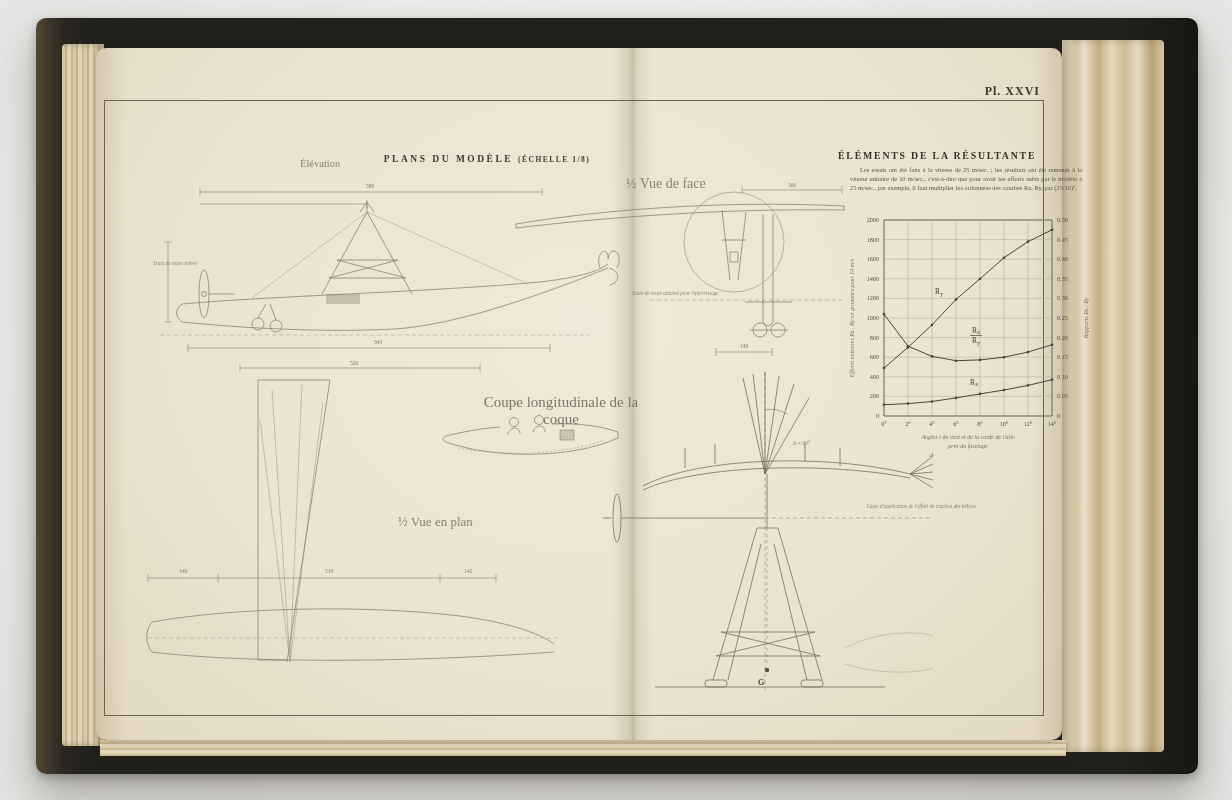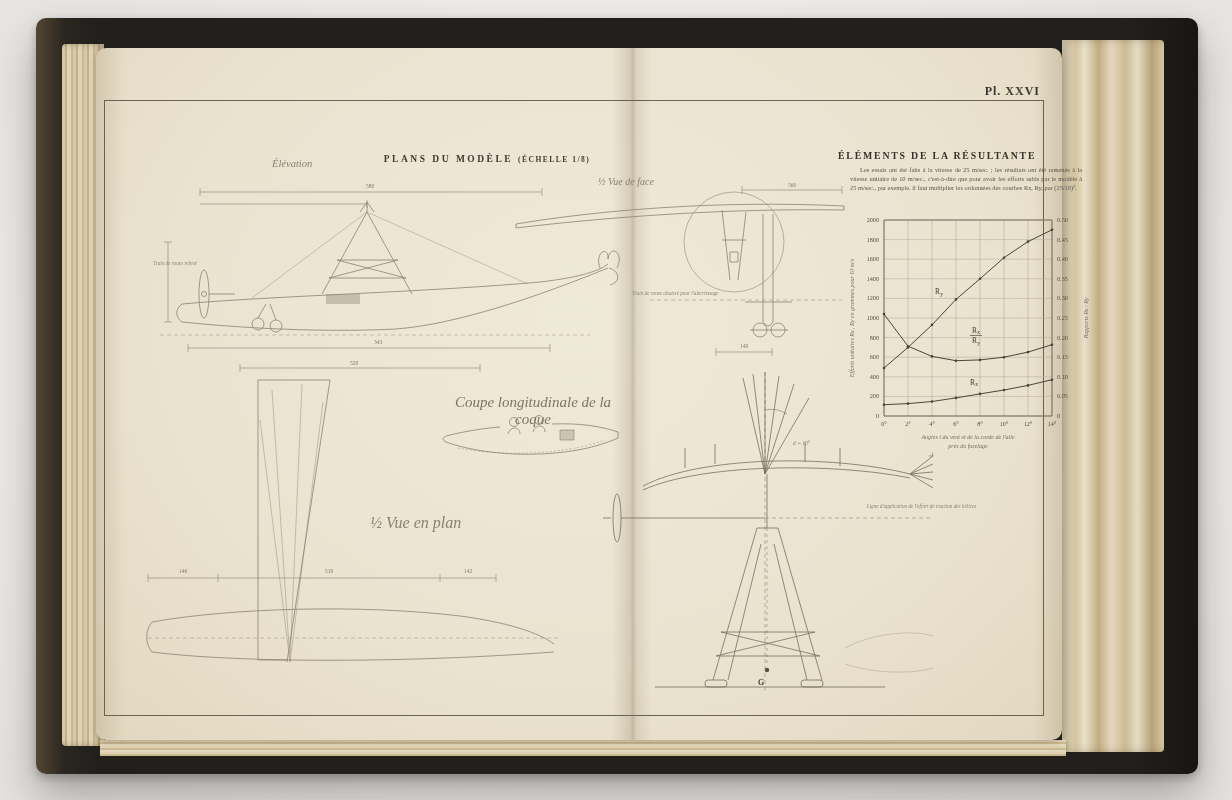--- a/index.html
+++ b/index.html
@@ -34,24 +34,24 @@
     font-size:12px;letter-spacing:1px;color:#3c3831;font-weight:bold;}
   .title-row{position:absolute;left:8px;top:68px;width:938px;text-align:center;color:#34302a;}
   .title-row .t{display:inline-block;border-bottom:1px solid #4a453c;padding:0 6px 4px 6px;
     font-size:14.5px;letter-spacing:2px;font-weight:bold;white-space:nowrap;}
   .frac{display:inline-block;vertical-align:-4px;line-height:1;text-align:center;font-weight:bold;margin:0 2px;}
   .frac .n{display:block;font-size:6.5px;letter-spacing:0;}
   .frac .d{display:block;font-size:6.5px;letter-spacing:0;border-top:1px solid #34302a;padding-top:1px;}
   .plans-heading{position:absolute;left:216px;top:106px;width:350px;text-align:center;color:#3e3a33;
     font-size:9.5px;letter-spacing:2.5px;font-weight:bold;white-space:nowrap;}
   .plans-heading .scale{font-size:7.5px;letter-spacing:1.5px;}
-  .hand{color:#8a8173;font-style:italic;}
+  .hand{color:#8a8173;margin-left:28px;}
   .lbl-elevation{position:absolute;left:176px;top:110px;font-size:10.5px;}
-  .lbl-front{position:absolute;left:502px;top:128px;font-size:10px;}
-  .lbl-plan{position:absolute;left:274px;top:466px;font-size:16px;}
+  .lbl-front{position:absolute;left:502px;top:128px;font-size:14px;}
+  .lbl-plan{position:absolute;left:274px;top:466px;font-size:13px;}
   .lbl-coupe{position:absolute;left:344px;top:346px;width:186px;text-align:center;font-size:15px;color:#7d7567;}
   .tiny-note{position:absolute;color:#8d8475;font-style:italic;font-size:5.2px;line-height:1.3;}
   .note-gear-up{left:48px;top:212px;width:62px;text-align:center;}
   .note-gear-down{left:536px;top:242px;width:100px;}
   .note-traction{left:763px;top:455px;width:125px;text-align:center;}
   .note-angle{left:697px;top:392px;font-size:5.5px;}
   .lbl-g{position:absolute;left:662px;top:630px;font-size:8px;color:#4c463c;font-weight:bold;}
   .elements-heading{position:absolute;left:742px;top:102px;width:250px;text-align:left;color:#36322b;
     font-size:9.8px;letter-spacing:1.8px;font-weight:bold;white-space:nowrap;}
   .elements-par{position:absolute;left:754px;top:117px;width:232px;color:#5c564a;

